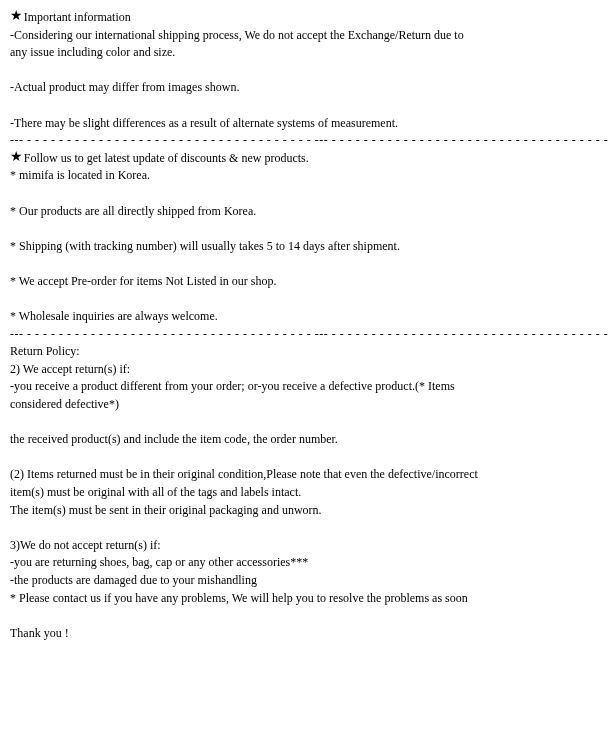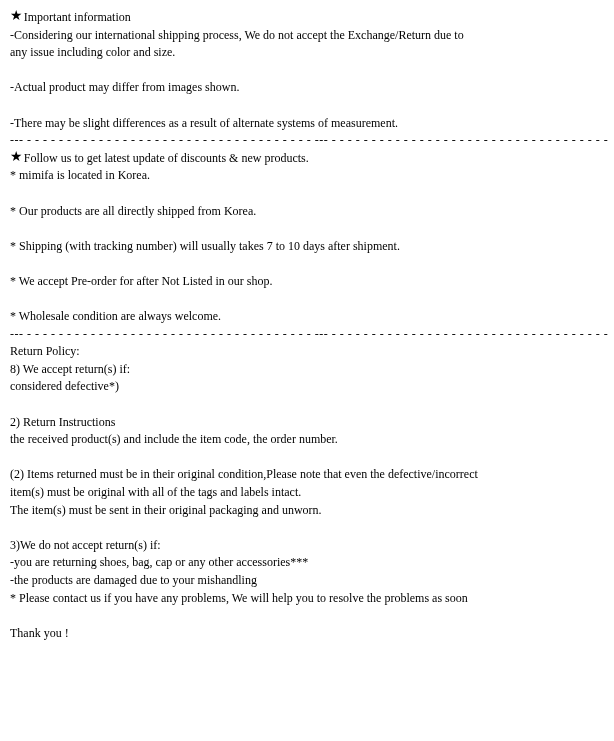--- a/index.html
+++ b/index.html
@@ -47,31 +47,31 @@
       <div class="line"></div>
       <div class="line">-Actual product may differ from images shown.</div>
       <div class="line"></div>
       <div class="line">-There may be slight differences as a result of alternate systems of measurement.</div>
       <div class="line divider">--- - - - - - - - - - - - - - - - - - - - - - - - - - - - - - - - - - - - - --- - - - - - - - - - - - - - - - - - - - - - - - - - - - - - - - - - - -</div>
       <div class="line"><span class="star">★</span><span> Follow us to get latest update of discounts &amp; new products.</span></div>
       <div class="line">* mimifa is located in Korea.</div>
       <div class="line"></div>
       <div class="line">* Our products are all directly shipped from Korea.</div>
       <div class="line"></div>
-      <div class="line">* Shipping (with tracking number) will usually takes 7 to 10 days after shipment.</div>
+      <div class="line">* Shipping (with tracking number) will usually takes 5 to 14 days after shipment.</div>
       <div class="line"></div>
-      <div class="line">* We accept Pre-order for after Not Listed in our shop.</div>
+      <div class="line">* We accept Pre-order for items Not Listed in our shop.</div>
       <div class="line"></div>
-      <div class="line">* Wholesale condition are always welcome.</div>
+      <div class="line">* Wholesale inquiries are always welcome.</div>
       <div class="line divider">--- - - - - - - - - - - - - - - - - - - - - - - - - - - - - - - - - - - - - --- - - - - - - - - - - - - - - - - - - - - - - - - - - - - - - - - - - -</div>
       <div class="line">Return Policy:</div>
-      <div class="line">8) We accept return(s) if:</div>
+      <div class="line">2) We accept return(s) if:</div>
+      <div class="line">-you receive a product different from your order; or-you receive a defective product.(* Items</div>
       <div class="line">considered defective*)</div>
       <div class="line"></div>
-      <div class="line">2) Return Instructions</div>
       <div class="line">the received product(s) and include the item code, the order number.</div>
       <div class="line"></div>
       <div class="line">(2) Items returned must be in their original condition,Please note that even the defective/incorrect</div>
       <div class="line">item(s) must be original with all of the tags and labels intact.</div>
       <div class="line">The item(s) must be sent in their original packaging and unworn.</div>
       <div class="line"></div>
       <div class="line">3)We do not accept return(s) if:</div>
       <div class="line">-you are returning shoes, bag, cap or any other accessories***</div>
       <div class="line">-the products are damaged due to your mishandling</div>
       <div class="line">* Please contact us if you have any problems, We will help you to resolve the problems as soon</div>

